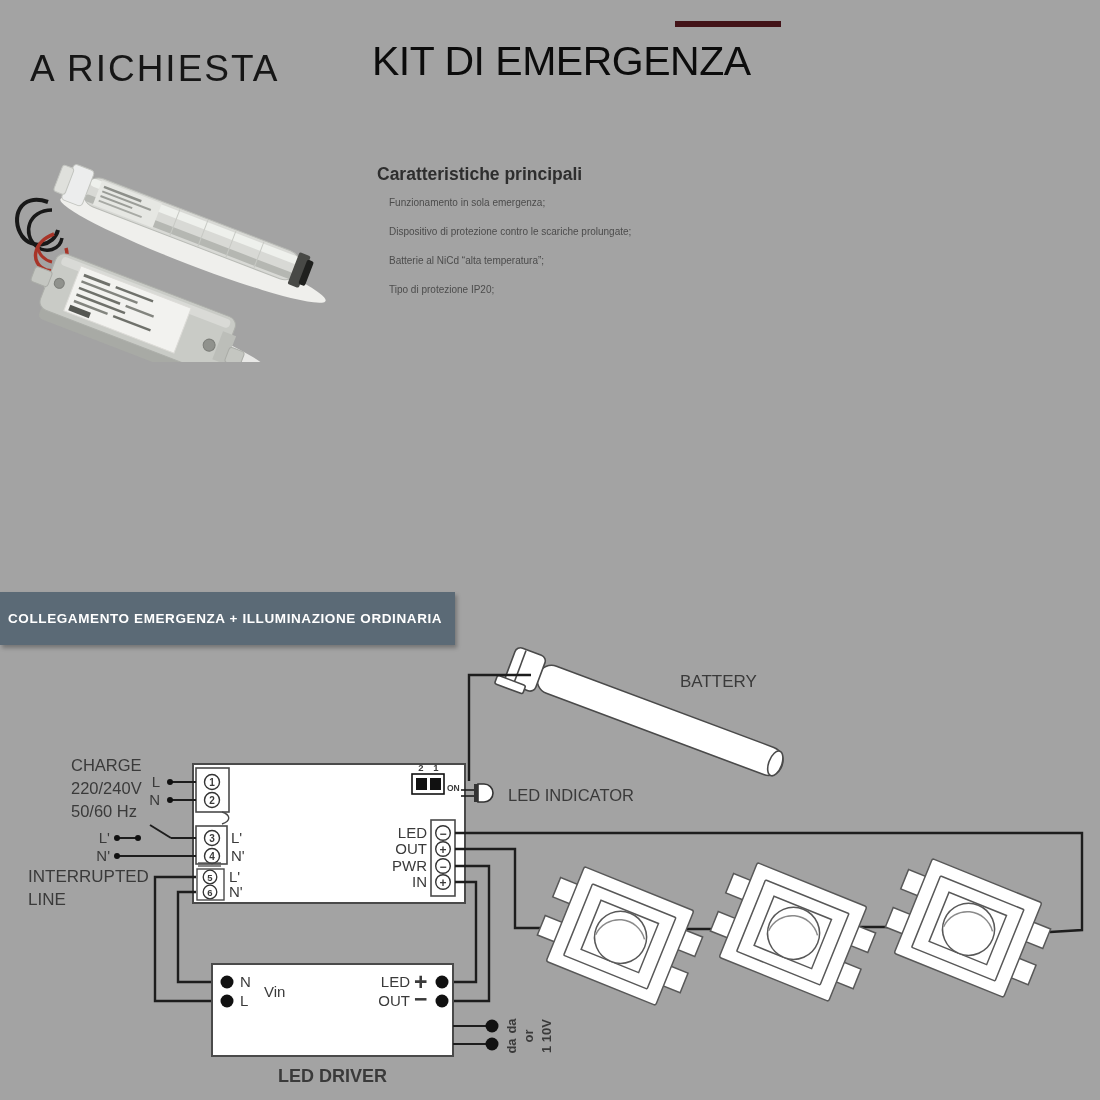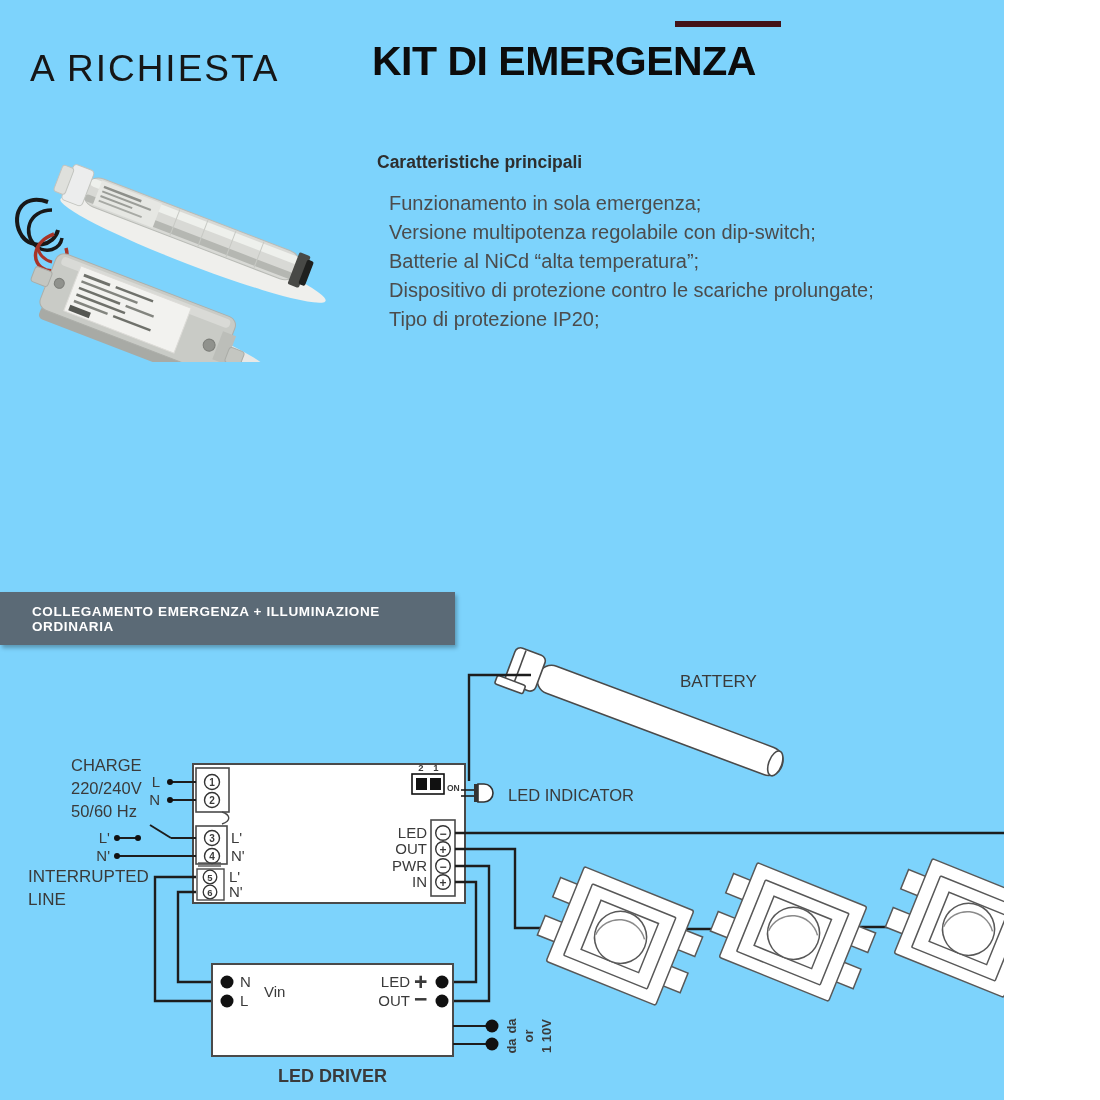--- a/index.html
+++ b/index.html
@@ -1,26 +1,26 @@
 <!DOCTYPE html>
 <html><head>
 <meta charset="utf-8">
 <style>
   html,body{margin:0;padding:0;background:#fff;}
-  .page{position:relative;width:1004px;height:1100px;background:#7dd3fc;overflow:hidden;
+  .page{position:relative;width:1100px;height:1100px;background:#a3a3a3;overflow:hidden;
         font-family:"Liberation Sans", sans-serif;}
   .eyebrow{position:absolute;left:30px;top:48px;font-size:37px;font-weight:400;
            color:#161616;letter-spacing:2px;}
   .accent-bar{position:absolute;left:675px;top:21px;width:106px;height:6px;background:#431318;}
-  .page-title{position:absolute;left:372px;top:38px;font-size:41px;font-weight:700;
+  .page-title{position:absolute;left:372px;top:38px;font-size:41px;font-weight:400;
               color:#0c0c0c;letter-spacing:-0.5px;margin:0;}
-  .features-heading{position:absolute;left:377px;top:152px;font-size:17.5px;font-weight:700;
+  .features-heading{position:absolute;left:377px;top:164px;font-size:17.5px;font-weight:700;
                     color:#2e2e2e;margin:0;}
   .features-list{position:absolute;left:389px;top:190px;width:706px;margin:0;padding:0;
-                 list-style:none;font-size:20px;color:#4c4c4c;}
+                 list-style:none;font-size:10px;color:#4c4c4c;}
   .features-list li{line-height:26px;margin:0 0 3px 0;white-space:pre-line;}
   .banner{position:absolute;left:0;top:592px;width:455px;height:53px;background:#5b6a76;
           display:flex;align-items:center;padding-left:32px;box-sizing:border-box;
           box-shadow:2px 3px 4px rgba(0,0,0,0.28);}
   .banner span{color:#ffffff;font-size:13.5px;font-weight:700;letter-spacing:0.6px;}
   .photo{position:absolute;left:8px;top:150px;width:330px;height:212px;}
   .diagram{position:absolute;left:0;top:640px;width:1100px;height:460px;}
   svg{font-family:"Liberation Sans", sans-serif;}
   svg text{fill:#3a3a3a;}
 </style>
@@ -81,27 +81,26 @@
       <circle cx="218" cy="136" r="6" fill="#90928d" stroke="#7b7d78"></circle>
       <rect x="226" y="118" width="14" height="30" fill="#bcbeb9"></rect>
       <rect x="28" y="124" width="18" height="16" rx="3" fill="#c4c6c1" stroke="#aaaca7"></rect>
       <rect x="238" y="130" width="16" height="16" rx="3" fill="#c4c6c1" stroke="#aaaca7"></rect>
     </g>
   </svg>
 
   <h2 class="features-heading">Caratteristiche principali</h2>
   <ul class="features-list">
     <li>Funzionamento in sola emergenza;</li>
-    <li>Versione multipotenza regolabile con dip-switch;</li>
+    <li>Dispositivo di protezione contro le scariche prolungate;</li>
     <li>Batterie al NiCd “alta temperatura”;</li>
-    <li>Dispositivo di protezione contro le scariche prolungate;</li>
     <li>Tipo di protezione IP20;</li>
   </ul>
 
-  <div class="banner" style="background-color: rgb(91, 106, 118);">
+  <div class="banner" style="background-color: rgb(91, 106, 118); padding-left: 8px;">
     <span>COLLEGAMENTO EMERGENZA + ILLUMINAZIONE ORDINARIA</span>
   </div>
 
   <svg class="diagram" viewBox="0 640 1100 460">
     <defs>
       <g id="fixture" fill="#ffffff" stroke="#585858" stroke-width="1.5">
         <rect x="-77" y="-32" width="19" height="21"></rect>
         <rect x="-77" y="9" width="19" height="21"></rect>
         <rect x="58" y="-30" width="19" height="21"></rect>
         <rect x="58" y="9" width="19" height="21"></rect>

